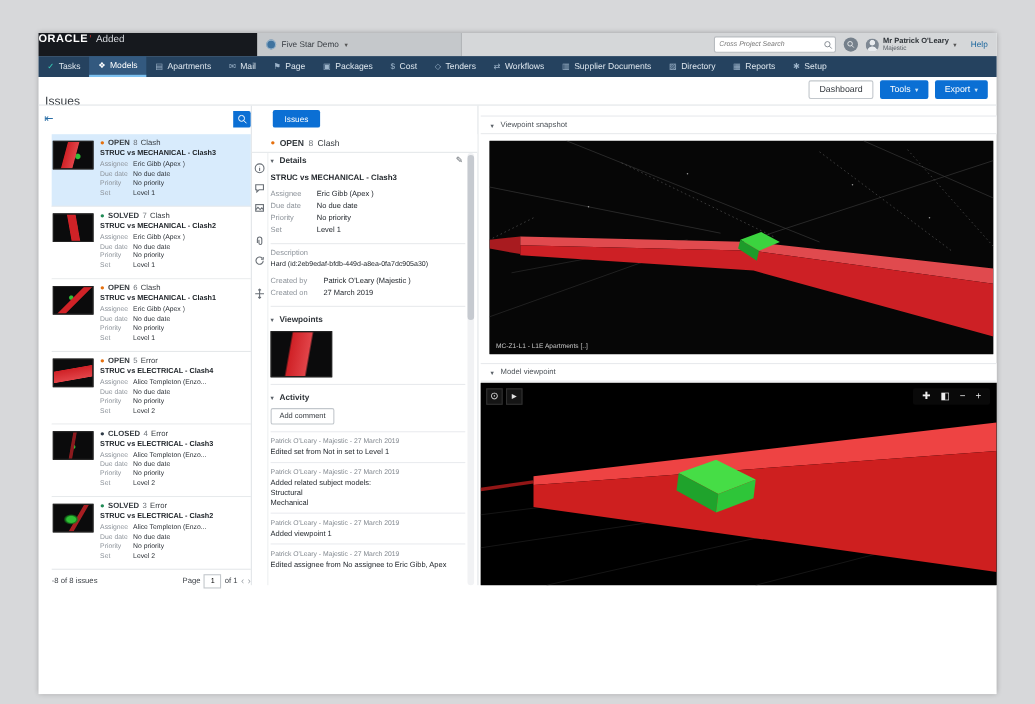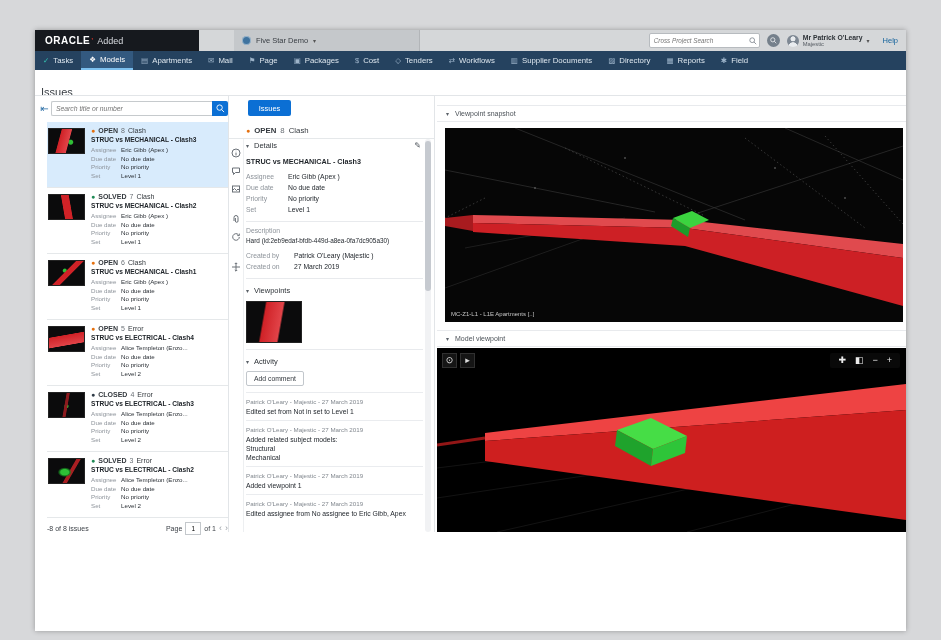--- a/index.html
+++ b/index.html
@@ -1,21 +1,21 @@
 <!DOCTYPE html>
 <html><head>
 <meta charset="utf-8">
 <style>
   html,body{margin:0;padding:0}
   body{width:941px;height:640px;background:#d7d8da;font-family:"Liberation Sans",sans-serif;position:relative;overflow:hidden}
   .app{position:absolute;left:35px;top:30px;width:871px;height:601px;background:#fff;box-shadow:0 0 5px rgba(0,0,0,.3)}
 
   
   .topbar{position:absolute;left:0;top:0;width:871px;height:21px;background:#d5d7d9}
-  .logo{position:absolute;left:0;top:0;width:164px;height:21px;background:#16191e;color:#fff;display:flex;align-items:center;padding-left:10px;box-sizing:border-box}
+  .logo{position:absolute;left:0;top:0;width:199px;height:21px;background:#16191e;color:#fff;display:flex;box-sizing:border-box}
   .logo-oracle{font-size:10px;font-weight:bold;letter-spacing:.5px}
   .logo-tick{color:#e1342a;font-size:9px;margin:0 4px 0 1px}
   .logo-aconex{font-size:9px;color:#d8dbe0}
   .project-chip{position:absolute;left:199px;top:0;width:186px;height:21px;background:#c5c8cb;border-right:1px solid #b2b5b8;display:flex;align-items:center;gap:5px;padding:0 8px;box-sizing:border-box;font-size:7.5px;color:#383d43;cursor:pointer}
   .globe{width:9px;height:9px;border-radius:50%;background:#3f739f;box-shadow:inset 0 0 0 1px rgba(255,255,255,.45);flex:none}
   .caret{font-size:6px;color:#555}
   .top-right{position:absolute;right:0;top:0;height:21px;display:flex;align-items:center;gap:7px;padding-right:8px}
   .cross-search{position:relative;display:flex;align-items:center}
   .cross-search input{width:92px;height:13px;border:1px solid #b7bbbf;border-radius:2px;font-size:6.3px;font-style:italic;padding:0 13px 0 4px;color:#333;background:#fff;font-family:inherit}
   .cs-mag{position:absolute;right:3px;display:flex}
@@ -79,21 +79,21 @@
 
   
   .mid-head{position:absolute;left:194px;top:92px;width:205px;height:17px;display:flex;align-items:center;gap:4px;padding-left:17px;box-sizing:border-box;font-size:7.8px;border-bottom:1px solid #e5e8ea;background:#fff}
   .icon-strip{position:absolute;left:194px;top:109px;width:15px;height:393px;border-right:1px solid #edeff1;display:flex;flex-direction:column;align-items:center;padding-top:9px;box-sizing:border-box}
   .strip-ic{width:10px;height:10px;margin-bottom:8px;cursor:pointer;display:flex}
   .strip-ic.gap{margin-top:12px}
   .strip-ic svg{stroke:#6a7077;fill:none;stroke-width:1}
   .mid-content{position:absolute;left:211px;top:104px;width:177px}
   .sec-head{display:flex;align-items:center;gap:5px;margin-top:7px;position:relative}
   .sec-caret{font-size:6px;color:#5c6269}
-  .sec-title{font-size:7.5px;font-weight:normal;color:#2e3338}
+  .sec-title{font-size:7.5px;font-weight:bold;color:#2e3338}
   .pencil{position:absolute;right:2px;top:0;font-size:8px;color:#5a6067;cursor:pointer}
   .d-title{font-size:7.2px;font-weight:bold;color:#1f2429;margin:7px 0 5px}
   .drow{display:flex;font-size:6.8px;line-height:11px}
   .dl{width:42px;color:#8d939a;flex:none}
   .dv{color:#23282e}
   .sep{border-top:1px solid #e8eaed;margin:6px 0 5px}
   .desc-label{font-size:6.8px;color:#8d939a;margin-top:2px}
   .desc-val{font-size:6.4px;color:#23282e;margin-top:3px}
   .vp-thumb{width:54px;height:40px;margin:6px 0;background-color:#0b0b0c;border:1px solid #232323;background-image:linear-gradient(100deg,transparent 30%,#d02227 33%,#e14348 60%,transparent 63%),radial-gradient(circle at 55% 52%,#2fbf36 0 2.5px,transparent 3.5px);cursor:pointer}
   .add-comment{display:inline-block;margin:5px 0 6px;padding:3px 7px;font-size:6.8px;color:#33383e;border:1px solid #c2c7cc;border-radius:2px;background:#fff;cursor:pointer}
@@ -202,29 +202,41 @@
     <div class="nav-item">
         <span class="nav-ic">▨</span>
         <span>Directory</span>
       </div>
     <div class="nav-item">
         <span class="nav-ic">▦</span>
         <span>Reports</span>
       </div>
     <div class="nav-item">
         <span class="nav-ic">✱</span>
-        <span>Field</span>
+        <span>Setup</span>
       </div>
   </div>
 
   <div class="page-title">Issues</div>
+  <div class="sub-actions">
+    <div class="btn btn-light">
+        <span>Dashboard</span>
+      </div>
+    <div class="btn btn-blue">
+        <span>Tools</span>
+        <span class="caret" style="color:#cfe4f7">▾</span>
+      </div>
+    <div class="btn btn-blue">
+        <span>Export</span>
+        <span class="caret" style="color:#cfe4f7">▾</span>
+      </div>
+  </div>
   <div class="hline"></div>
 
   <div class="collapse-btn">⇤</div>
-  <input class="list-search" placeholder="Search title or number" style="">
   <span class="search-go">
     <svg width="9" height="9" viewBox="0 0 10 10">
         <circle cx="4" cy="4" r="3" stroke="#fff" fill="none"></circle>
         <path d="M6.2 6.2 L9 9" stroke="#fff"></path>
       </svg>
   </span>
   <div class="filters-btn">Issues</div>
 
   <div class="issue-list">
     <div class="row sel">

